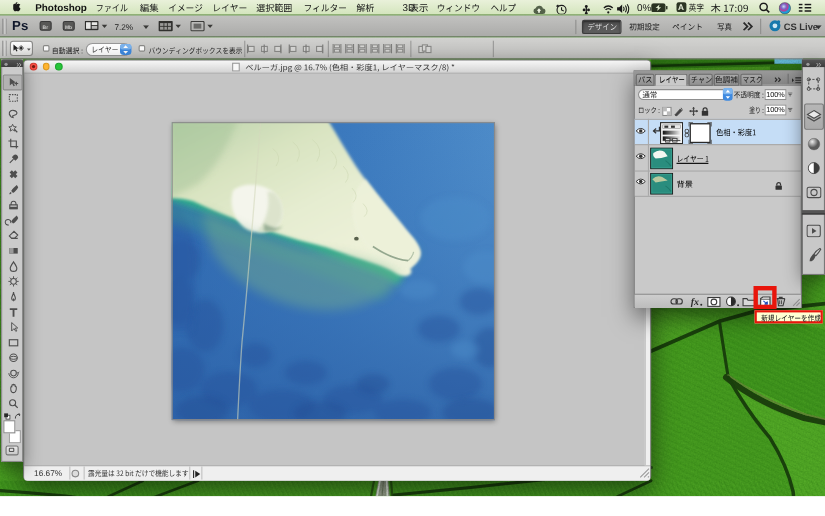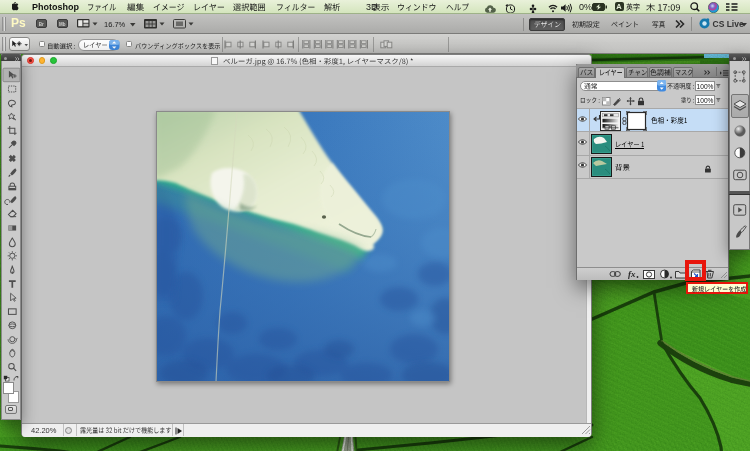--- a/index.html
+++ b/index.html
@@ -161,31 +161,31 @@
         </radialGradient>
       </defs>
 <circle cx="5.5" cy="5.5" r="5.2" fill="url(#siri)"></circle>
       <circle cx="5.5" cy="5.5" r="5.2" fill="none" stroke="#3a4a5a" stroke-width=".6"></circle>
     </svg>
     <svg style="position:absolute;left:725.5px;top:3px" width="12" height="8" stroke="#1a1a1a" stroke-width="1.4">
 <path d="M0 1 h3.5 M5.5 1 h6 M0 4 h3.5 M5.5 4 h6 M0 7 h3.5 M5.5 7 h6"></path>
     </svg>
     <div style="position:absolute;left:0;top:13.5px;width:750px;height:20.5px;background:linear-gradient(#c2c2c0,#ababa9);border-bottom:1px solid #7b7b79"></div>
     <div style="position:absolute;left:1.5px;top:17px;width:1px;height:14px;background:#909090;box-shadow:2px 0 0 #d8d8d8, 3px 0 0 #909090"></div>
-    <div style="position:absolute;left:11px;top:15.5px;font:bold 12px 'Liberation Sans',sans-serif;color:#fef9c3;letter-spacing:0">Ps</div>
+    <div style="position:absolute;left:11px;top:15.5px;font:bold 12px 'Liberation Sans',sans-serif;color:#0f172a;letter-spacing:0">Ps</div>
     <div style="position:absolute;left:36px;top:19px;width:10.5px;height:8.5px;background:#585856;border:0.5px solid #3a3a3a;border-radius:2px;color:#cfcfcd;font:bold 4.5px 'Liberation Sans',sans-serif;text-align:center;line-height:9px">Br</div>
     <div style="position:absolute;left:57px;top:19px;width:10.5px;height:8.5px;background:#585856;border:0.5px solid #3a3a3a;border-radius:2px;color:#cfcfcd;font:bold 4.5px 'Liberation Sans',sans-serif;text-align:center;line-height:9px">Mb</div>
     <svg style="position:absolute;left:77px;top:19px" width="21" height="9">
 <rect x="0" y="0" width="12.5" height="8.5" rx="1" fill="#2e2e2c"></rect>
 <rect x="1.2" y="1.2" width="4.2" height="6" fill="#e8e8e6"></rect>
       <rect x="6.4" y="1.2" width="5" height="2.6" fill="#e8e8e6"></rect>
       <rect x="6.4" y="4.6" width="5" height="2.6" fill="#b8b8b6"></rect>
 <path d="M15.5 3.5 h5 l-2.5 3 z" fill="#3a3a38"></path>
     </svg>
-    <div style="position:absolute;left:104px;top:19.5px;font:7.5px 'Liberation Sans',sans-serif;color:#222">16.7%</div>
+    <div style="position:absolute;left:104px;top:19.5px;font:7.5px 'Liberation Sans',sans-serif;color:#222">7.2%</div>
     <svg style="position:absolute;left:130px;top:22.5px" width="6" height="4">
       <path d="M0 0 h5.5 l-2.75 3.4 z" fill="#3a3a38"></path>
     </svg>
     <svg style="position:absolute;left:144px;top:18.5px" width="21" height="10">
 <rect x="0" y="0" width="13" height="9.5" rx="1" fill="#30302e"></rect>
 <rect x="1.5" y="2" width="10" height="6" fill="#9a9a98"></rect>
       <path d="M1.5 5 h10 M5 2 v6 M8.2 2 v6" stroke="#30302e" stroke-width=".8"></path>
 <path d="M15.5 3.5 h5 l-2.5 3 z" fill="#3a3a38"></path>
     </svg>
     <svg style="position:absolute;left:172.5px;top:18.5px" width="21" height="10">
@@ -321,21 +321,21 @@
     <div style="position:absolute;left:49.9px;top:57.0px;width:6.8px;height:6.8px;border-radius:50%;background:#27c53a;border:0.5px solid #1ba52c"></div>
     <div style="position:absolute;left:33.4px;top:63.1px"></div>
     <div style="position:absolute;left:29.2px;top:58.9px;width:3px;height:3px;border-radius:50%;background:#7a1a12"></div>
     <div style="position:absolute;left:211px;top:56.5px;width:6.5px;height:8px;background:#f8f8f8;border:0.5px solid #999"></div>
     <svg style="position:absolute;left:222.5px;top:56.0px;overflow:visible" width="2" height="2">
       <path transform="translate(0 7.84) scale(1.0634 1)" d="M4.84 -4.75L4.44 -4.58C4.67 -4.26 4.91 -3.82 5.09 -3.45L5.5 -3.64C5.33 -3.97 5.01 -4.49 4.84 -4.75ZM5.73 -5.1L5.34 -4.92C5.58 -4.61 5.83 -4.19 6.01 -3.82L6.42 -4.01C6.25 -4.34 5.92 -4.86 5.73 -5.1ZM0.37 -1.84L0.9 -1.31C1 -1.46 1.16 -1.67 1.3 -1.85C1.62 -2.24 2.2 -3 2.53 -3.42C2.77 -3.7 2.9 -3.73 3.18 -3.47C3.47 -3.18 4.12 -2.49 4.53 -2.02C4.98 -1.51 5.59 -0.8 6.09 -0.2L6.57 -0.71C6.03 -1.28 5.33 -2.04 4.86 -2.54C4.45 -2.98 3.86 -3.61 3.43 -4.01C2.95 -4.46 2.63 -4.38 2.25 -3.94C1.81 -3.42 1.2 -2.65 0.87 -2.31C0.68 -2.12 0.55 -2 0.37 -1.84ZM10.67 -0.15L11.04 0.16C11.09 0.12 11.16 0.06 11.28 -0C12.09 -0.4 13.06 -1.12 13.66 -1.94L13.33 -2.42C12.8 -1.62 11.93 -0.99 11.29 -0.69C11.29 -0.91 11.29 -4.29 11.29 -4.73C11.29 -5 11.31 -5.19 11.32 -5.25L10.67 -5.25C10.68 -5.19 10.71 -5 10.71 -4.73C10.71 -4.29 10.71 -0.86 10.71 -0.54C10.71 -0.4 10.7 -0.26 10.67 -0.15ZM7.46 -0.18L7.99 0.17C8.57 -0.32 9.02 -1 9.23 -1.75C9.42 -2.45 9.45 -3.95 9.45 -4.73C9.45 -4.94 9.48 -5.14 9.48 -5.23L8.84 -5.23C8.87 -5.08 8.89 -4.93 8.89 -4.72C8.89 -3.94 8.88 -2.54 8.68 -1.9C8.47 -1.23 8.05 -0.6 7.46 -0.18ZM14.71 -3.03L14.71 -2.35C14.93 -2.37 15.3 -2.38 15.69 -2.38C16.21 -2.38 19 -2.38 19.53 -2.38C19.84 -2.38 20.14 -2.35 20.28 -2.35L20.28 -3.03C20.12 -3.02 19.87 -3 19.52 -3C19 -3 16.2 -3 15.69 -3C15.29 -3 14.92 -3.02 14.71 -3.03ZM26.27 -5.49L25.9 -5.33C26.09 -5.06 26.33 -4.64 26.47 -4.36L26.84 -4.53C26.7 -4.81 26.45 -5.24 26.27 -5.49ZM27.04 -5.77L26.67 -5.61C26.87 -5.35 27.1 -4.95 27.25 -4.65L27.62 -4.82C27.5 -5.08 27.22 -5.51 27.04 -5.77ZM26.84 -3.98L26.45 -4.17C26.33 -4.15 26.19 -4.14 26 -4.14L24.34 -4.14C24.35 -4.37 24.37 -4.61 24.37 -4.86C24.38 -5.03 24.39 -5.27 24.42 -5.43L23.76 -5.43C23.79 -5.26 23.81 -5.01 23.81 -4.84C23.81 -4.6 23.79 -4.36 23.78 -4.14L22.55 -4.14C22.28 -4.14 21.99 -4.15 21.75 -4.17L21.75 -3.58C21.99 -3.61 22.28 -3.61 22.55 -3.61L23.73 -3.61C23.54 -2.17 23.04 -1.3 22.34 -0.66C22.13 -0.46 21.85 -0.27 21.62 -0.15L22.13 0.27C23.3 -0.54 24.03 -1.6 24.28 -3.61L26.24 -3.61C26.24 -2.86 26.15 -1.14 25.89 -0.6C25.81 -0.43 25.68 -0.38 25.48 -0.38C25.19 -0.38 24.81 -0.41 24.44 -0.46L24.51 0.13C24.87 0.15 25.28 0.18 25.63 0.18C26.02 0.18 26.24 0.05 26.38 -0.25C26.7 -0.92 26.78 -2.96 26.81 -3.63C26.81 -3.72 26.82 -3.86 26.84 -3.98ZM28.97 0.09C29.22 0.09 29.43 -0.11 29.43 -0.39C29.43 -0.69 29.22 -0.88 28.97 -0.88C28.71 -0.88 28.51 -0.69 28.51 -0.39C28.51 -0.11 28.71 0.09 28.97 0.09ZM30.19 1.69C30.95 1.69 31.23 1.21 31.23 0.43L31.23 -3.8L30.6 -3.8L30.6 0.43C30.6 0.9 30.51 1.18 30.13 1.18C30 1.18 29.86 1.15 29.76 1.11L29.64 1.6C29.77 1.65 29.97 1.69 30.19 1.69ZM30.91 -4.59C31.16 -4.59 31.34 -4.75 31.34 -5.01C31.34 -5.26 31.16 -5.43 30.91 -5.43C30.66 -5.43 30.49 -5.26 30.49 -5.01C30.49 -4.75 30.66 -4.59 30.91 -4.59ZM32.52 1.6L33.16 1.6L33.16 0.32L33.14 -0.35C33.48 -0.06 33.85 0.09 34.19 0.09C35.06 0.09 35.84 -0.66 35.84 -1.96C35.84 -3.14 35.31 -3.9 34.33 -3.9C33.89 -3.9 33.46 -3.65 33.12 -3.36L33.1 -3.36L33.04 -3.8L32.52 -3.8L32.52 1.6ZM34.08 -0.45C33.83 -0.45 33.5 -0.55 33.16 -0.84L33.16 -2.84C33.52 -3.18 33.85 -3.36 34.17 -3.36C34.9 -3.36 35.18 -2.8 35.18 -1.95C35.18 -1.02 34.71 -0.45 34.08 -0.45ZM38.14 1.75C39.31 1.75 40.06 1.14 40.06 0.43C40.06 -0.2 39.61 -0.47 38.74 -0.47L37.99 -0.47C37.48 -0.47 37.32 -0.64 37.32 -0.88C37.32 -1.09 37.43 -1.22 37.57 -1.34C37.74 -1.25 37.95 -1.2 38.13 -1.2C38.91 -1.2 39.52 -1.72 39.52 -2.53C39.52 -2.86 39.4 -3.14 39.21 -3.31L39.99 -3.31L39.99 -3.8L38.67 -3.8C38.54 -3.86 38.35 -3.9 38.13 -3.9C37.37 -3.9 36.71 -3.37 36.71 -2.54C36.71 -2.09 36.95 -1.72 37.21 -1.52L37.21 -1.49C37 -1.35 36.79 -1.1 36.79 -0.78C36.79 -0.48 36.93 -0.28 37.13 -0.16L37.13 -0.13C36.77 0.09 36.57 0.41 36.57 0.74C36.57 1.39 37.21 1.75 38.14 1.75ZM38.13 -1.64C37.7 -1.64 37.32 -1.99 37.32 -2.54C37.32 -3.1 37.69 -3.43 38.13 -3.43C38.58 -3.43 38.94 -3.1 38.94 -2.54C38.94 -1.99 38.57 -1.64 38.13 -1.64ZM38.23 1.31C37.53 1.31 37.13 1.05 37.13 0.64C37.13 0.43 37.24 0.2 37.51 -0C37.68 0.04 37.86 0.06 38 0.06L38.66 0.06C39.17 0.06 39.43 0.18 39.43 0.54C39.43 0.93 38.96 1.31 38.23 1.31ZM44.87 1.21C45.42 1.21 45.91 1.09 46.36 0.81L46.19 0.43C45.84 0.64 45.4 0.78 44.92 0.78C43.59 0.78 42.59 -0.08 42.59 -1.61C42.59 -3.44 43.94 -4.63 45.33 -4.63C46.75 -4.63 47.5 -3.7 47.5 -2.44C47.5 -1.43 46.94 -0.82 46.45 -0.82C46.02 -0.82 45.86 -1.12 46.02 -1.74L46.33 -3.3L45.91 -3.3L45.82 -2.98L45.8 -2.98C45.65 -3.24 45.44 -3.37 45.18 -3.37C44.26 -3.37 43.67 -2.38 43.67 -1.55C43.67 -0.84 44.08 -0.44 44.61 -0.44C44.96 -0.44 45.31 -0.68 45.56 -0.98L45.58 -0.98C45.63 -0.58 45.96 -0.38 46.39 -0.38C47.1 -0.38 47.95 -1.1 47.95 -2.46C47.95 -4 46.96 -5.05 45.39 -5.05C43.64 -5.05 42.12 -3.68 42.12 -1.59C42.12 0.24 43.34 1.21 44.87 1.21ZM44.74 -0.88C44.42 -0.88 44.18 -1.09 44.18 -1.59C44.18 -2.18 44.57 -2.92 45.18 -2.92C45.4 -2.92 45.54 -2.84 45.68 -2.59L45.47 -1.35C45.19 -1.02 44.95 -0.88 44.74 -0.88ZM50.53 -0L53.35 -0L53.35 -0.53L52.32 -0.53L52.32 -5.13L51.83 -5.13C51.55 -4.97 51.22 -4.85 50.76 -4.77L50.76 -4.36L51.68 -4.36L51.68 -0.53L50.53 -0.53L50.53 -0ZM55.91 0.09C56.71 0.09 57.39 -0.58 57.39 -1.58C57.39 -2.65 56.83 -3.19 55.96 -3.19C55.56 -3.19 55.11 -2.95 54.8 -2.57C54.82 -4.16 55.41 -4.7 56.12 -4.7C56.43 -4.7 56.74 -4.54 56.93 -4.31L57.3 -4.7C57.01 -5.01 56.62 -5.22 56.09 -5.22C55.1 -5.22 54.19 -4.46 54.19 -2.45C54.19 -0.76 54.93 0.09 55.91 0.09ZM54.81 -2.06C55.15 -2.53 55.54 -2.71 55.85 -2.71C56.48 -2.71 56.78 -2.27 56.78 -1.58C56.78 -0.88 56.4 -0.41 55.91 -0.41C55.27 -0.41 54.88 -0.99 54.81 -2.06ZM58.66 0.09C58.91 0.09 59.12 -0.11 59.12 -0.39C59.12 -0.69 58.91 -0.88 58.66 -0.88C58.4 -0.88 58.2 -0.69 58.2 -0.39C58.2 -0.11 58.4 0.09 58.66 0.09ZM61.02 -0L61.68 -0C61.77 -2.01 61.98 -3.21 63.19 -4.75L63.19 -5.13L59.98 -5.13L59.98 -4.59L62.47 -4.59C61.46 -3.19 61.11 -1.95 61.02 -0ZM64.95 -1.99C65.66 -1.99 66.12 -2.58 66.12 -3.62C66.12 -4.64 65.66 -5.22 64.95 -5.22C64.25 -5.22 63.79 -4.64 63.79 -3.62C63.79 -2.58 64.25 -1.99 64.95 -1.99ZM64.95 -2.38C64.55 -2.38 64.27 -2.8 64.27 -3.62C64.27 -4.44 64.55 -4.83 64.95 -4.83C65.36 -4.83 65.63 -4.44 65.63 -3.62C65.63 -2.8 65.36 -2.38 64.95 -2.38ZM65.1 0.09L65.53 0.09L68.37 -5.22L67.93 -5.22L65.1 0.09ZM68.53 0.09C69.23 0.09 69.69 -0.5 69.69 -1.53C69.69 -2.56 69.23 -3.14 68.53 -3.14C67.83 -3.14 67.37 -2.56 67.37 -1.53C67.37 -0.5 67.83 0.09 68.53 0.09ZM68.53 -0.3C68.12 -0.3 67.84 -0.71 67.84 -1.53C67.84 -2.35 68.12 -2.75 68.53 -2.75C68.93 -2.75 69.22 -2.35 69.22 -1.53C69.22 -0.71 68.93 -0.3 68.53 -0.3ZM73.21 1.37L73.6 1.2C73 0.2 72.71 -0.99 72.71 -2.18C72.71 -3.36 73 -4.54 73.6 -5.54L73.21 -5.73C72.56 -4.68 72.18 -3.55 72.18 -2.18C72.18 -0.8 72.56 0.33 73.21 1.37ZM77.19 -2.39L75.52 -2.39L75.52 -3.67L77.19 -3.67L77.19 -2.39ZM77.72 -2.39L77.72 -3.67L79.51 -3.67L79.51 -2.39L77.72 -2.39ZM76.19 -5.9C75.8 -5.2 75.1 -4.33 74.14 -3.68C74.27 -3.6 74.44 -3.42 74.54 -3.3C74.7 -3.42 74.85 -3.54 75 -3.67L75 -0.56C75 0.29 75.35 0.48 76.48 0.48C76.74 0.48 78.93 0.48 79.21 0.48C80.25 0.48 80.47 0.18 80.59 -0.85C80.44 -0.88 80.21 -0.96 80.07 -1.05C79.99 -0.19 79.88 -0.01 79.2 -0.01C78.73 -0.01 76.82 -0.01 76.45 -0.01C75.68 -0.01 75.52 -0.11 75.52 -0.55L75.52 -1.9L79.51 -1.9L79.51 -1.6L80.04 -1.6L80.04 -4.14L78.05 -4.14C78.29 -4.47 78.54 -4.85 78.72 -5.21L78.36 -5.45L78.26 -5.41L76.52 -5.41L76.77 -5.8L76.19 -5.9ZM75.52 -4.14L75.5 -4.14C75.76 -4.4 75.99 -4.68 76.19 -4.95L77.97 -4.95C77.82 -4.67 77.62 -4.38 77.43 -4.14L75.52 -4.14ZM84.72 -3.32L86.85 -3.32L86.85 -2.1L84.72 -2.1L84.72 -3.32ZM84.72 -3.79L84.72 -4.97L86.85 -4.97L86.85 -3.79L84.72 -3.79ZM84.72 -1.62L86.85 -1.62L86.85 -0.4L84.72 -0.4L84.72 -1.62ZM84.21 -5.47L84.21 0.51L84.72 0.51L84.72 0.08L86.85 0.08L86.85 0.49L87.38 0.49L87.38 -5.47L84.21 -5.47ZM82.4 -5.88L82.4 -4.38L81.26 -4.38L81.26 -3.88L82.33 -3.88C82.09 -2.91 81.59 -1.81 81.1 -1.23C81.19 -1.1 81.32 -0.89 81.37 -0.75C81.75 -1.23 82.12 -2.01 82.4 -2.81L82.4 0.55L82.91 0.55L82.91 -2.65C83.17 -2.3 83.49 -1.87 83.62 -1.64L83.94 -2.07C83.79 -2.25 83.15 -3 82.91 -3.25L82.91 -3.88L83.91 -3.88L83.91 -4.38L82.91 -4.38L82.91 -5.88L82.4 -5.88ZM91.4 -3.4C90.99 -3.4 90.66 -3.07 90.66 -2.66C90.66 -2.25 90.99 -1.92 91.4 -1.92C91.81 -1.92 92.14 -2.25 92.14 -2.66C92.14 -3.07 91.81 -3.4 91.4 -3.4ZM98.57 -5.8C97.79 -5.56 96.4 -5.38 95.25 -5.28C95.3 -5.17 95.37 -4.98 95.39 -4.85C96.56 -4.93 97.99 -5.1 98.9 -5.36L98.57 -5.8ZM95.45 -4.38C95.71 -4.05 95.96 -3.57 96.06 -3.26L96.49 -3.46C96.38 -3.77 96.12 -4.22 95.85 -4.56L95.45 -4.38ZM96.69 -4.63C96.89 -4.28 97.08 -3.82 97.15 -3.51L97.59 -3.67C97.52 -3.97 97.31 -4.42 97.11 -4.76L96.69 -4.63ZM98.38 -4.78C98.23 -4.37 97.96 -3.78 97.75 -3.41L98.15 -3.27C98.37 -3.61 98.66 -4.16 98.88 -4.63L98.38 -4.78ZM100.81 -5.76C100.41 -5.22 99.67 -4.66 99.04 -4.33C99.18 -4.22 99.34 -4.06 99.43 -3.93C100.1 -4.32 100.85 -4.93 101.34 -5.55L100.81 -5.76ZM101.02 -3.84C100.57 -3.27 99.76 -2.67 99.08 -2.33C99.22 -2.23 99.39 -2.07 99.48 -1.95C100.19 -2.34 101 -2.98 101.52 -3.62L101.02 -3.84ZM101.18 -1.86C100.67 -1.02 99.71 -0.29 98.69 0.12C98.83 0.24 98.99 0.42 99.07 0.56C100.13 0.08 101.11 -0.71 101.7 -1.65L101.18 -1.86ZM97.44 -2.19L97.47 -2.19L97.44 -2.16L97.44 -2.19ZM96.93 -3.41L96.93 -2.67L95.3 -2.67L95.3 -2.19L96.77 -2.19C96.37 -1.49 95.7 -0.78 95.09 -0.41C95.2 -0.29 95.34 -0.08 95.41 0.06C95.93 -0.32 96.5 -0.93 96.93 -1.56L96.93 0.55L97.44 0.55L97.44 -1.7C97.85 -1.34 98.24 -0.9 98.45 -0.6L98.8 -0.94C98.56 -1.3 98.05 -1.81 97.55 -2.19L98.89 -2.19L98.89 -2.67L97.44 -2.67L97.44 -3.41L96.93 -3.41ZM104.6 -4.53L104.6 -3.92L103.47 -3.92L103.47 -3.49L104.6 -3.49L104.6 -2.32L107.32 -2.32L107.32 -3.49L108.46 -3.49L108.46 -3.92L107.32 -3.92L107.32 -4.53L106.81 -4.53L106.81 -3.92L105.1 -3.92L105.1 -4.53L104.6 -4.53ZM106.81 -3.49L106.81 -2.74L105.1 -2.74L105.1 -3.49L106.81 -3.49ZM107.2 -1.44C106.91 -1.08 106.5 -0.78 106.02 -0.55C105.55 -0.79 105.15 -1.09 104.87 -1.44L107.2 -1.44ZM103.57 -1.88L103.57 -1.44L104.64 -1.44L104.37 -1.34C104.65 -0.94 105.03 -0.6 105.48 -0.33C104.81 -0.1 104.06 0.04 103.3 0.12C103.38 0.23 103.49 0.43 103.52 0.56C104.4 0.46 105.26 0.27 106.01 -0.05C106.67 0.26 107.46 0.46 108.32 0.57C108.39 0.44 108.51 0.23 108.63 0.12C107.88 0.04 107.17 -0.11 106.57 -0.32C107.16 -0.66 107.65 -1.12 107.97 -1.72L107.64 -1.9L107.55 -1.88L103.57 -1.88ZM102.75 -5.19L102.75 -3.16C102.75 -2.15 102.7 -0.72 102.12 0.28C102.24 0.34 102.46 0.48 102.55 0.57C103.16 -0.49 103.25 -2.08 103.25 -3.16L103.25 -4.71L108.5 -4.71L108.5 -5.19L105.87 -5.19L105.87 -5.88L105.34 -5.88L105.34 -5.19L102.75 -5.19ZM109.51 -0L112.33 -0L112.33 -0.53L111.3 -0.53L111.3 -5.13L110.81 -5.13C110.53 -4.97 110.2 -4.85 109.75 -4.77L109.75 -4.36L110.66 -4.36L110.66 -0.53L109.51 -0.53L109.51 -0ZM113.31 1.33C113.94 1.06 114.33 0.54 114.33 -0.13C114.33 -0.6 114.13 -0.88 113.79 -0.88C113.53 -0.88 113.31 -0.71 113.31 -0.43C113.31 -0.15 113.53 0.01 113.78 0.01L113.85 0.01C113.85 0.43 113.59 0.76 113.15 0.95L113.31 1.33ZM117.85 -0.22L118.26 0.13C118.37 0.06 118.47 0.02 118.55 -0C120.29 -0.5 121.74 -1.37 122.65 -2.5L122.33 -2.99C121.46 -1.86 119.84 -0.94 118.5 -0.6C118.5 -0.96 118.5 -3.91 118.5 -4.57C118.5 -4.77 118.52 -5.03 118.55 -5.21L117.86 -5.21C117.89 -5.07 117.92 -4.75 117.92 -4.57C117.92 -3.91 117.92 -1 117.92 -0.57C117.92 -0.43 117.9 -0.34 117.85 -0.22ZM123.9 -2.53L124.18 -1.98C125.15 -2.28 126.11 -2.7 126.85 -3.12L126.85 -0.53C126.85 -0.27 126.83 0.08 126.8 0.22L127.49 0.22C127.46 0.08 127.45 -0.27 127.45 -0.53L127.45 -3.49C128.16 -3.96 128.81 -4.49 129.34 -5.05L128.87 -5.48C128.39 -4.9 127.69 -4.29 126.96 -3.84C126.18 -3.35 125.11 -2.86 123.9 -2.53ZM136.71 -4.42L136.32 -4.7C136.23 -4.66 136.11 -4.62 136 -4.6C135.73 -4.54 134.26 -4.26 133.06 -4.03L132.78 -5.02C132.72 -5.24 132.68 -5.41 132.66 -5.56L132.02 -5.4C132.08 -5.29 132.14 -5.14 132.22 -4.88L132.48 -3.92L131.45 -3.72C131.19 -3.69 130.99 -3.66 130.75 -3.64L130.9 -3.05C131.12 -3.09 131.82 -3.24 132.62 -3.4L133.48 -0.27C133.53 -0.08 133.57 0.15 133.6 0.31L134.25 0.15C134.2 -0.01 134.11 -0.25 134.07 -0.39C133.95 -0.78 133.55 -2.26 133.2 -3.52L135.88 -4.05C135.62 -3.6 134.95 -2.74 134.37 -2.28L134.94 -2.01C135.51 -2.58 136.38 -3.72 136.71 -4.42ZM138.01 -3.03L138.01 -2.35C138.23 -2.37 138.6 -2.38 138.98 -2.38C139.51 -2.38 142.3 -2.38 142.83 -2.38C143.14 -2.38 143.44 -2.35 143.58 -2.35L143.58 -3.03C143.42 -3.02 143.17 -3 142.82 -3C142.3 -3 139.5 -3 138.98 -3C138.59 -3 138.22 -3.02 138.01 -3.03ZM147.5 -1.11C147.94 -0.66 148.5 -0.04 148.76 0.32L149.27 -0.09C148.99 -0.43 148.5 -0.96 148.08 -1.38C149.23 -2.26 150.12 -3.4 150.63 -4.22C150.67 -4.28 150.73 -4.36 150.8 -4.44L150.36 -4.8C150.26 -4.76 150.1 -4.74 149.9 -4.74C149.2 -4.74 146.09 -4.74 145.73 -4.74C145.49 -4.74 145.21 -4.77 145.02 -4.8L145.02 -4.16C145.16 -4.18 145.46 -4.21 145.73 -4.21C146.14 -4.21 149.23 -4.21 149.85 -4.21C149.5 -3.58 148.69 -2.55 147.66 -1.78C147.19 -2.2 146.61 -2.67 146.36 -2.86L145.9 -2.49C146.27 -2.23 147.08 -1.53 147.5 -1.11ZM156.9 -4.68L156.54 -4.96C156.43 -4.92 156.25 -4.9 156.02 -4.9C155.76 -4.9 153.59 -4.9 153.31 -4.9C153.1 -4.9 152.7 -4.93 152.61 -4.94L152.61 -4.31C152.68 -4.31 153.07 -4.34 153.31 -4.34C153.56 -4.34 155.79 -4.34 156.04 -4.34C155.87 -3.76 155.36 -2.93 154.88 -2.39C154.16 -1.59 153.12 -0.76 152 -0.32L152.45 0.15C153.48 -0.32 154.43 -1.09 155.18 -1.89C155.89 -1.25 156.63 -0.43 157.1 0.19L157.59 -0.23C157.14 -0.78 156.28 -1.69 155.55 -2.32C156.04 -2.95 156.48 -3.77 156.72 -4.38C156.76 -4.47 156.86 -4.63 156.9 -4.68ZM162.06 -5.44L161.41 -5.65C161.36 -5.47 161.26 -5.22 161.19 -5.1C160.89 -4.47 160.19 -3.45 158.99 -2.73L159.47 -2.37C160.24 -2.88 160.82 -3.5 161.24 -4.09L163.62 -4.09C163.47 -3.45 163.04 -2.55 162.5 -1.9C161.86 -1.16 160.99 -0.52 159.7 -0.15L160.21 0.31C161.52 -0.18 162.36 -0.82 162.99 -1.6C163.62 -2.35 164.05 -3.3 164.24 -4C164.28 -4.12 164.35 -4.28 164.4 -4.38L163.93 -4.66C163.82 -4.61 163.67 -4.59 163.48 -4.59L161.57 -4.59L161.74 -4.89C161.81 -5.02 161.94 -5.26 162.06 -5.44ZM165.37 1.25L165.84 1.25L167.94 -5.56L167.47 -5.56L165.37 1.25ZM170 0.09C170.96 0.09 171.61 -0.49 171.61 -1.23C171.61 -1.94 171.19 -2.32 170.74 -2.58L170.74 -2.62C171.05 -2.86 171.42 -3.32 171.42 -3.86C171.42 -4.65 170.89 -5.21 170.02 -5.21C169.22 -5.21 168.61 -4.68 168.61 -3.91C168.61 -3.37 168.93 -2.98 169.3 -2.72L169.3 -2.7C168.83 -2.44 168.36 -1.96 168.36 -1.27C168.36 -0.48 169.05 0.09 170 0.09ZM170.35 -2.79C169.74 -3.02 169.19 -3.3 169.19 -3.91C169.19 -4.4 169.53 -4.73 170.01 -4.73C170.56 -4.73 170.88 -4.33 170.88 -3.82C170.88 -3.44 170.7 -3.09 170.35 -2.79ZM170.01 -0.38C169.39 -0.38 168.93 -0.78 168.93 -1.33C168.93 -1.82 169.23 -2.23 169.64 -2.49C170.37 -2.2 171 -1.95 171 -1.25C171 -0.74 170.6 -0.38 170.01 -0.38ZM172.62 1.37C173.26 0.33 173.65 -0.8 173.65 -2.18C173.65 -3.55 173.26 -4.68 172.62 -5.73L172.22 -5.54C172.82 -4.54 173.12 -3.36 173.12 -2.18C173.12 -0.99 172.82 0.2 172.22 1.2L172.62 1.37ZM176.94 -3.3L177.5 -3.96L178.05 -3.3L178.35 -3.51L177.91 -4.25L178.67 -4.57L178.55 -4.93L177.75 -4.73L177.68 -5.57L177.3 -5.57L177.23 -4.73L176.44 -4.93L176.32 -4.57L177.07 -4.25L176.63 -3.51L176.94 -3.3Z" fill="#333"></path>
     </svg>
     <div style="position:absolute;left:22px;top:423px;width:569px;height:13.5px;background:#efefef;border-top:1px solid #9a9a9a;border-radius:0 0 3px 3px"></div>
     <div style="position:absolute;left:63px;top:424px;width:1px;height:12px;background:#c0c0c0"></div>
     <div style="position:absolute;left:76px;top:424px;width:1px;height:12px;background:#c0c0c0"></div>
-    <div style="position:absolute;left:31px;top:425.5px;font:7.5px 'Liberation Sans',sans-serif;color:#333">42.20%</div>
+    <div style="position:absolute;left:31px;top:425.5px;font:7.5px 'Liberation Sans',sans-serif;color:#333">16.67%</div>
     <div style="position:absolute;left:65px;top:426.5px;width:7px;height:7px;border-radius:50%;border:1px solid #888;background:#ddd"></div>
     <svg style="position:absolute;left:80px;top:425.0px;overflow:visible" width="2" height="2">
       <path transform="translate(0 7.84) scale(0.8678 1)" d="M1.4 -4.19L1.4 -3.88L2.83 -3.88L2.83 -4.19L1.4 -4.19ZM1.27 -3.58L1.27 -3.27L2.82 -3.27L2.82 -3.58L1.27 -3.58ZM4.14 -3.58L4.14 -3.27L5.71 -3.27L5.71 -3.58L4.14 -3.58ZM4.14 -4.19L4.14 -3.88L5.59 -3.88L5.59 -4.19L4.14 -4.19ZM1.26 -2.58L2.6 -2.58L2.6 -1.96L1.26 -1.96L1.26 -2.58ZM0.54 -4.84L0.54 -3.66L1.02 -3.66L1.02 -4.48L3.22 -4.48L3.22 -3.15L3.74 -3.15L3.74 -4.48L5.96 -4.48L5.96 -3.66L6.45 -3.66L6.45 -4.84L3.74 -4.84L3.74 -5.21L6.06 -5.21L6.06 -5.6L0.95 -5.6L0.95 -5.21L3.22 -5.21L3.22 -4.84L0.54 -4.84ZM0.78 -1.37L0.78 0.05L0.38 0.08L0.43 0.51C1.18 0.43 2.25 0.32 3.28 0.21L3.27 -0.2L2.18 -0.08L2.18 -0.76L3.09 -0.76L3.09 -1.09C3.17 -1.01 3.26 -0.87 3.3 -0.78C3.44 -0.82 3.59 -0.87 3.74 -0.92L3.74 0.56L4.19 0.56L4.19 0.38L5.61 0.38L5.61 0.55L6.08 0.55L6.08 -0.94C6.22 -0.9 6.37 -0.86 6.52 -0.83C6.58 -0.94 6.71 -1.12 6.8 -1.21C6.26 -1.3 5.73 -1.46 5.28 -1.69C5.68 -1.97 6.01 -2.32 6.23 -2.73L5.94 -2.89L5.87 -2.86L4.59 -2.86C4.66 -2.96 4.73 -3.05 4.79 -3.15L4.35 -3.22C4.12 -2.83 3.69 -2.39 3.09 -2.07C3.19 -2.01 3.32 -1.89 3.39 -1.79C3.61 -1.93 3.8 -2.07 3.98 -2.21C4.14 -2.02 4.33 -1.84 4.54 -1.69C4.08 -1.44 3.56 -1.25 3.06 -1.13L2.18 -1.13L2.18 -1.6L3.05 -1.6L3.05 -2.95L0.83 -2.95L0.83 -1.6L1.73 -1.6L1.73 -0.04L1.18 0.01L1.18 -1.37L0.78 -1.37ZM4.19 0.03L4.19 -0.65L5.61 -0.65L5.61 0.03L4.19 0.03ZM5.91 -0.99L3.96 -0.99C4.29 -1.11 4.61 -1.27 4.91 -1.44C5.22 -1.26 5.55 -1.11 5.91 -0.99ZM4.25 -2.46L4.29 -2.51L5.59 -2.51C5.41 -2.29 5.17 -2.08 4.91 -1.9C4.64 -2.07 4.42 -2.25 4.25 -2.46ZM7.97 -5.36C8.32 -4.81 8.67 -4.07 8.79 -3.61L9.3 -3.81C9.17 -4.28 8.8 -5 8.44 -5.54L7.97 -5.36ZM12.56 -5.61C12.37 -5.06 11.98 -4.28 11.68 -3.81L12.13 -3.63C12.44 -4.09 12.82 -4.81 13.11 -5.42L12.56 -5.61ZM10.21 -5.88L10.21 -3.21L7.38 -3.21L7.38 -2.71L9.25 -2.71C9.14 -1.38 8.88 -0.38 7.24 0.11C7.36 0.22 7.51 0.43 7.57 0.56C9.33 -0.02 9.68 -1.17 9.81 -2.71L11.11 -2.71L11.11 -0.22C11.11 0.38 11.28 0.55 11.91 0.55C12.03 0.55 12.78 0.55 12.92 0.55C13.52 0.55 13.66 0.25 13.72 -0.9C13.57 -0.94 13.35 -1.04 13.23 -1.13C13.2 -0.12 13.16 0.05 12.88 0.05C12.71 0.05 12.1 0.05 11.96 0.05C11.69 0.05 11.63 0.01 11.63 -0.22L11.63 -2.71L13.64 -2.71L13.64 -3.21L10.74 -3.21L10.74 -5.88L10.21 -5.88ZM15.75 -4.66L19.23 -4.66L19.23 -4.27L15.75 -4.27L15.75 -4.66ZM15.75 -5.34L19.23 -5.34L19.23 -4.96L15.75 -4.96L15.75 -5.34ZM15.24 -5.66L15.24 -3.96L19.75 -3.96L19.75 -5.66L15.24 -5.66ZM14.36 -3.65L14.36 -3.26L20.64 -3.26L20.64 -3.65L14.36 -3.65ZM15.61 -1.91L17.23 -1.91L17.23 -1.5L15.61 -1.5L15.61 -1.91ZM17.74 -1.91L19.44 -1.91L19.44 -1.5L17.74 -1.5L17.74 -1.91ZM15.61 -2.61L17.23 -2.61L17.23 -2.22L15.61 -2.22L15.61 -2.61ZM17.74 -2.61L19.44 -2.61L19.44 -2.22L17.74 -2.22L17.74 -2.61ZM14.33 -0.02L14.33 0.38L20.68 0.38L20.68 -0.02L17.74 -0.02L17.74 -0.43L20.11 -0.43L20.11 -0.8L17.74 -0.8L17.74 -1.18L19.96 -1.18L19.96 -2.94L15.11 -2.94L15.11 -1.18L17.23 -1.18L17.23 -0.8L14.92 -0.8L14.92 -0.43L17.23 -0.43L17.23 -0.02L14.33 -0.02ZM22.78 -5.35L22.17 -5.4C22.17 -5.25 22.15 -5.06 22.13 -4.9C22.04 -4.32 21.8 -2.98 21.8 -1.95C21.8 -1.01 21.93 -0.24 22.07 0.26L22.56 0.22C22.55 0.15 22.55 0.05 22.55 -0.02C22.54 -0.11 22.55 -0.24 22.57 -0.34C22.64 -0.68 22.9 -1.39 23.07 -1.88L22.78 -2.11C22.67 -1.82 22.5 -1.39 22.39 -1.08C22.34 -1.42 22.32 -1.72 22.32 -2.05C22.32 -2.84 22.53 -4.22 22.67 -4.87C22.69 -5 22.74 -5.23 22.78 -5.35ZM25.73 -1.3L25.74 -1.05C25.74 -0.59 25.56 -0.29 24.98 -0.29C24.47 -0.29 24.12 -0.48 24.12 -0.84C24.12 -1.18 24.49 -1.41 25.02 -1.41C25.27 -1.41 25.51 -1.37 25.73 -1.3ZM26.24 -5.39L25.61 -5.39C25.63 -5.27 25.64 -5.08 25.64 -4.96L25.64 -4.1L24.98 -4.08C24.56 -4.08 24.19 -4.1 23.79 -4.14L23.79 -3.61C24.21 -3.58 24.57 -3.56 24.97 -3.56L25.64 -3.58C25.65 -3 25.69 -2.32 25.71 -1.78C25.51 -1.82 25.29 -1.84 25.06 -1.84C24.14 -1.84 23.62 -1.37 23.62 -0.78C23.62 -0.15 24.14 0.22 25.07 0.22C26.02 0.22 26.28 -0.34 26.28 -0.91L26.28 -1.06C26.64 -0.85 26.99 -0.57 27.34 -0.25L27.65 -0.71C27.29 -1.04 26.83 -1.39 26.26 -1.62C26.24 -2.2 26.19 -2.9 26.18 -3.61C26.6 -3.64 27.01 -3.68 27.39 -3.75L27.39 -4.28C27.02 -4.21 26.61 -4.16 26.18 -4.12C26.19 -4.45 26.19 -4.78 26.2 -4.97C26.21 -5.11 26.22 -5.25 26.24 -5.39ZM31.41 0.09C32.33 0.09 33.06 -0.46 33.06 -1.37C33.06 -2.08 32.58 -2.53 31.98 -2.67L31.98 -2.71C32.52 -2.9 32.89 -3.32 32.89 -3.94C32.89 -4.75 32.26 -5.22 31.39 -5.22C30.8 -5.22 30.34 -4.96 29.96 -4.61L30.3 -4.21C30.6 -4.5 30.95 -4.7 31.37 -4.7C31.91 -4.7 32.23 -4.38 32.23 -3.89C32.23 -3.34 31.88 -2.91 30.81 -2.91L30.81 -2.42C32 -2.42 32.41 -2.02 32.41 -1.39C32.41 -0.8 31.98 -0.44 31.37 -0.44C30.79 -0.44 30.4 -0.72 30.1 -1.03L29.77 -0.62C30.11 -0.25 30.61 0.09 31.41 0.09ZM33.76 -0L36.99 -0L36.99 -0.55L35.57 -0.55C35.31 -0.55 34.99 -0.52 34.73 -0.5C35.93 -1.65 36.74 -2.69 36.74 -3.72C36.74 -4.63 36.16 -5.22 35.24 -5.22C34.59 -5.22 34.15 -4.93 33.73 -4.47L34.1 -4.11C34.39 -4.45 34.75 -4.7 35.17 -4.7C35.8 -4.7 36.11 -4.28 36.11 -3.69C36.11 -2.81 35.37 -1.78 33.76 -0.38L33.76 -0ZM41.22 0.09C42.09 0.09 42.88 -0.66 42.88 -1.96C42.88 -3.14 42.34 -3.9 41.36 -3.9C40.94 -3.9 40.52 -3.66 40.17 -3.37L40.19 -4.05L40.19 -5.57L39.55 -5.57L39.55 -0L40.06 -0L40.12 -0.39L40.15 -0.39C40.47 -0.09 40.87 0.09 41.22 0.09ZM41.12 -0.45C40.87 -0.45 40.52 -0.55 40.19 -0.84L40.19 -2.84C40.55 -3.18 40.89 -3.36 41.2 -3.36C41.93 -3.36 42.21 -2.8 42.21 -1.95C42.21 -1.02 41.75 -0.45 41.12 -0.45ZM43.88 -0L44.52 -0L44.52 -3.8L43.88 -3.8L43.88 -0ZM44.2 -4.59C44.45 -4.59 44.63 -4.75 44.63 -5.01C44.63 -5.26 44.45 -5.43 44.2 -5.43C43.95 -5.43 43.78 -5.26 43.78 -5.01C43.78 -4.75 43.95 -4.59 44.2 -4.59ZM46.99 0.09C47.23 0.09 47.48 0.02 47.7 -0.05L47.57 -0.53C47.45 -0.48 47.28 -0.43 47.14 -0.43C46.7 -0.43 46.55 -0.69 46.55 -1.16L46.55 -3.28L47.59 -3.28L47.59 -3.8L46.55 -3.8L46.55 -4.87L46.02 -4.87L45.95 -3.8L45.35 -3.77L45.35 -3.28L45.91 -3.28L45.91 -1.18C45.91 -0.41 46.19 0.09 46.99 0.09ZM52.91 -3.28L52.91 -2.75C53.35 -2.8 53.77 -2.83 54.21 -2.83C54.62 -2.83 55.03 -2.79 55.39 -2.74L55.4 -3.28C55.03 -3.32 54.61 -3.34 54.19 -3.34C53.75 -3.34 53.28 -3.31 52.91 -3.28ZM53.06 -1.58L52.53 -1.62C52.47 -1.33 52.43 -1.06 52.43 -0.8C52.43 -0.11 53.03 0.24 54.14 0.24C54.65 0.24 55.11 0.19 55.49 0.13L55.51 -0.43C55.08 -0.34 54.6 -0.29 54.14 -0.29C53.14 -0.29 52.96 -0.62 52.96 -0.94C52.96 -1.13 53 -1.34 53.06 -1.58ZM54.65 -5.19L54.28 -5.03C54.47 -4.77 54.7 -4.35 54.84 -4.06L55.22 -4.23C55.08 -4.52 54.83 -4.94 54.65 -5.19ZM55.42 -5.48L55.05 -5.32C55.25 -5.05 55.48 -4.66 55.64 -4.35L56.01 -4.52C55.88 -4.78 55.61 -5.22 55.42 -5.48ZM50.7 -4.24C50.45 -4.24 50.2 -4.25 49.86 -4.29L49.88 -3.75C50.13 -3.73 50.39 -3.72 50.69 -3.72C50.89 -3.72 51.11 -3.72 51.34 -3.74C51.28 -3.49 51.22 -3.22 51.16 -2.99C50.9 -2 50.4 -0.58 49.98 0.14L50.6 0.35C50.96 -0.41 51.44 -1.86 51.69 -2.86C51.77 -3.16 51.84 -3.49 51.91 -3.79C52.4 -3.85 52.91 -3.93 53.37 -4.03L53.37 -4.58C52.94 -4.47 52.48 -4.39 52.02 -4.33L52.13 -4.85C52.16 -4.99 52.21 -5.26 52.25 -5.4L51.58 -5.46C51.6 -5.32 51.59 -5.08 51.56 -4.89C51.54 -4.75 51.51 -4.52 51.46 -4.28C51.18 -4.26 50.93 -4.24 50.7 -4.24ZM58.15 -5.36L57.5 -5.42C57.5 -5.29 57.49 -5.11 57.46 -4.95C57.38 -4.37 57.2 -3.29 57.2 -2.16C57.2 -1.27 57.43 -0.36 57.57 0.06L58.04 0.01C58.04 -0.06 58.03 -0.16 58.02 -0.23C58.02 -0.31 58.03 -0.44 58.06 -0.55C58.13 -0.89 58.34 -1.6 58.51 -2.09L58.21 -2.28C58.08 -1.93 57.93 -1.5 57.83 -1.2C57.57 -2.35 57.81 -3.88 58.03 -4.9C58.06 -5.03 58.11 -5.22 58.15 -5.36ZM59.14 -4.01L59.14 -3.45C59.44 -3.43 59.93 -3.41 60.27 -3.41C60.56 -3.41 60.86 -3.42 61.16 -3.43L61.16 -3.21C61.16 -1.87 61.12 -1.08 60.37 -0.42C60.2 -0.25 59.91 -0.08 59.69 0.01L60.2 0.41C61.68 -0.46 61.68 -1.6 61.68 -3.21L61.68 -3.46C62.1 -3.49 62.5 -3.53 62.82 -3.58L62.82 -4.15C62.49 -4.07 62.09 -4.03 61.68 -3.99L61.67 -5.05C61.67 -5.2 61.68 -5.34 61.69 -5.46L61.04 -5.46C61.06 -5.35 61.09 -5.2 61.1 -5.04C61.12 -4.86 61.14 -4.4 61.14 -3.96C60.85 -3.94 60.55 -3.93 60.26 -3.93C59.88 -3.93 59.44 -3.96 59.14 -4.01ZM63.92 -4.61L63.98 -4C64.74 -4.16 66.52 -4.33 67.27 -4.41C66.63 -4.03 65.96 -3.14 65.96 -2.04C65.96 -0.48 67.44 0.21 68.73 0.26L68.94 -0.32C67.79 -0.36 66.52 -0.8 66.52 -2.16C66.52 -3 67.13 -4.06 68.12 -4.38C68.48 -4.49 69.1 -4.49 69.5 -4.49L69.5 -5.05C69.03 -5.03 68.37 -4.99 67.61 -4.93C66.32 -4.82 64.99 -4.69 64.54 -4.64C64.41 -4.63 64.18 -4.61 63.92 -4.61ZM68.49 -3.63L68.13 -3.48C68.34 -3.19 68.54 -2.83 68.7 -2.49L69.06 -2.66C68.91 -2.97 68.65 -3.4 68.49 -3.63ZM69.25 -3.93L68.91 -3.77C69.12 -3.47 69.33 -3.13 69.5 -2.79L69.86 -2.96C69.7 -3.27 69.42 -3.7 69.25 -3.93ZM71.61 -5.88L71.61 -4.36L70.73 -4.36L70.73 -3.87L71.56 -3.87C71.36 -2.92 70.98 -1.81 70.58 -1.23C70.66 -1.11 70.78 -0.92 70.84 -0.78C71.13 -1.23 71.4 -1.95 71.61 -2.69L71.61 0.55L72.09 0.55L72.09 -2.97C72.27 -2.62 72.49 -2.19 72.58 -1.96L72.81 -2.28L72.81 -1.87L73.3 -1.87C73.23 -1.04 73.04 -0.25 72.4 0.2C72.51 0.27 72.65 0.44 72.72 0.55C73.23 0.17 73.5 -0.38 73.65 -1.01C73.94 -0.81 74.24 -0.58 74.41 -0.41L74.7 -0.78C74.49 -0.97 74.08 -1.25 73.73 -1.46L73.78 -1.87L74.87 -1.87C74.96 -1.37 75.08 -0.92 75.23 -0.55C74.86 -0.24 74.42 0.03 73.91 0.22C74 0.31 74.14 0.46 74.2 0.55C74.65 0.36 75.06 0.13 75.42 -0.15C75.68 0.31 76.02 0.57 76.44 0.57C76.91 0.57 77.07 0.34 77.15 -0.45C77.04 -0.5 76.89 -0.59 76.78 -0.69C76.75 -0.05 76.68 0.11 76.47 0.11C76.21 0.11 75.97 -0.09 75.77 -0.46C76.12 -0.79 76.4 -1.17 76.6 -1.6L76.15 -1.76C76.01 -1.46 75.82 -1.16 75.59 -0.9C75.49 -1.18 75.4 -1.5 75.33 -1.87L77.06 -1.87L77.06 -2.3L76.47 -2.3L76.62 -2.46C76.47 -2.61 76.15 -2.82 75.88 -2.96L75.63 -2.71C75.82 -2.6 76.05 -2.44 76.22 -2.3L75.26 -2.3C75.11 -3.28 75.03 -4.5 75.05 -5.87L74.58 -5.87C74.58 -4.55 74.65 -3.32 74.8 -2.3L72.83 -2.3L72.86 -2.35C72.75 -2.54 72.25 -3.34 72.09 -3.56L72.09 -3.87L72.85 -3.87L72.85 -4.36L72.09 -4.36L72.09 -5.88L71.61 -5.88ZM76.47 -5.11C76.36 -4.86 76.21 -4.58 76.03 -4.29C75.95 -4.39 75.84 -4.5 75.73 -4.61C75.91 -4.89 76.12 -5.3 76.31 -5.65L75.89 -5.81C75.8 -5.52 75.62 -5.12 75.47 -4.82L75.3 -4.95L75.08 -4.66C75.35 -4.46 75.65 -4.17 75.82 -3.95C75.68 -3.72 75.54 -3.51 75.4 -3.34L75.17 -3.32L75.25 -2.91L76.73 -3.06C76.76 -2.95 76.79 -2.85 76.81 -2.76L77.15 -2.93C77.1 -3.19 76.91 -3.62 76.71 -3.94L76.39 -3.81C76.46 -3.69 76.53 -3.55 76.59 -3.41L75.85 -3.36C76.19 -3.82 76.57 -4.43 76.86 -4.93L76.47 -5.11ZM74.11 -5.11C73.99 -4.86 73.84 -4.58 73.67 -4.29C73.58 -4.39 73.48 -4.49 73.36 -4.6C73.54 -4.89 73.75 -5.31 73.93 -5.65L73.53 -5.81C73.43 -5.53 73.25 -5.13 73.1 -4.82L72.93 -4.95L72.72 -4.66C72.98 -4.46 73.28 -4.17 73.46 -3.95C73.3 -3.7 73.14 -3.45 72.98 -3.26L72.74 -3.24L72.81 -2.83L74.24 -2.97L74.3 -2.72L74.65 -2.87C74.6 -3.14 74.43 -3.56 74.25 -3.88L73.93 -3.77C74 -3.63 74.06 -3.49 74.12 -3.33L73.43 -3.29C73.78 -3.77 74.18 -4.4 74.49 -4.93L74.11 -5.11ZM79.69 -5.22C79.86 -5.01 80.02 -4.75 80.16 -4.49L78.73 -4.44C78.95 -4.84 79.17 -5.32 79.36 -5.75L78.82 -5.89C78.67 -5.45 78.42 -4.86 78.18 -4.42L77.64 -4.4L77.69 -3.88C78.41 -3.93 79.42 -3.98 80.41 -4.04C80.49 -3.88 80.55 -3.75 80.59 -3.62L81.05 -3.82C80.89 -4.26 80.5 -4.91 80.13 -5.39L79.69 -5.22ZM80.04 -2.94L80.04 -2.34L78.55 -2.34L78.55 -2.94L80.04 -2.94ZM78.06 -3.39L78.06 0.55L78.55 0.55L78.55 -0.88L80.04 -0.88L80.04 -0.06C80.04 0.04 80.02 0.06 79.93 0.06C79.83 0.07 79.53 0.07 79.2 0.06C79.27 0.2 79.35 0.4 79.38 0.54C79.82 0.54 80.12 0.53 80.32 0.46C80.51 0.37 80.56 0.22 80.56 -0.05L80.56 -3.39L78.06 -3.39ZM78.55 -1.93L80.04 -1.93L80.04 -1.29L78.55 -1.29L78.55 -1.93ZM83.37 -5.36C82.97 -5.14 82.34 -4.89 81.75 -4.69L81.75 -5.87L81.22 -5.87L81.22 -3.54C81.22 -2.96 81.4 -2.81 82.07 -2.81C82.21 -2.81 83.12 -2.81 83.28 -2.81C83.84 -2.81 83.99 -3.03 84.06 -3.89C83.91 -3.93 83.69 -4 83.58 -4.1C83.55 -3.4 83.5 -3.28 83.23 -3.28C83.03 -3.28 82.26 -3.28 82.12 -3.28C81.8 -3.28 81.75 -3.32 81.75 -3.55L81.75 -4.27C82.42 -4.47 83.17 -4.71 83.72 -4.96L83.37 -5.36ZM83.45 -2.23C83.05 -1.97 82.38 -1.7 81.74 -1.49L81.74 -2.61L81.22 -2.61L81.22 -0.25C81.22 0.34 81.4 0.5 82.09 0.5C82.24 0.5 83.18 0.5 83.33 0.5C83.92 0.5 84.08 0.25 84.14 -0.69C83.99 -0.73 83.79 -0.81 83.66 -0.9C83.64 -0.11 83.59 0.03 83.29 0.03C83.08 0.03 82.29 0.03 82.14 0.03C81.8 0.03 81.74 -0.01 81.74 -0.25L81.74 -1.06C82.45 -1.25 83.25 -1.53 83.8 -1.84L83.45 -2.23ZM86.74 -5.45L86.04 -5.46C86.08 -5.26 86.09 -5.01 86.09 -4.75C86.09 -4.01 86.02 -2.24 86.02 -1.2C86.02 -0.06 86.72 0.36 87.72 0.36C89.26 0.36 90.17 -0.52 90.65 -1.19L90.25 -1.67C89.75 -0.94 89.03 -0.22 87.74 -0.22C87.08 -0.22 86.6 -0.49 86.6 -1.26C86.6 -2.3 86.65 -3.96 86.68 -4.75C86.69 -4.98 86.71 -5.22 86.74 -5.45ZM94.86 -1.25L94.87 -0.78C94.87 -0.29 94.53 -0.17 94.13 -0.17C93.44 -0.17 93.16 -0.41 93.16 -0.74C93.16 -1.06 93.52 -1.32 94.18 -1.32C94.42 -1.32 94.65 -1.3 94.86 -1.25ZM92.66 -3.31L92.67 -2.79C93.17 -2.73 93.94 -2.69 94.42 -2.69L94.81 -2.69L94.84 -1.74C94.65 -1.76 94.46 -1.78 94.25 -1.78C93.25 -1.78 92.64 -1.34 92.64 -0.71C92.64 -0.04 93.18 0.32 94.19 0.32C95.1 0.32 95.42 -0.17 95.42 -0.66L95.41 -1.09C96.11 -0.84 96.69 -0.41 97.1 -0.04L97.43 -0.53C97.03 -0.86 96.31 -1.37 95.38 -1.62L95.33 -2.7C96 -2.72 96.61 -2.78 97.27 -2.86L97.28 -3.39C96.64 -3.29 96 -3.23 95.33 -3.2L95.33 -3.28L95.33 -4.18C96 -4.21 96.66 -4.28 97.22 -4.34L97.22 -4.85C96.59 -4.75 95.96 -4.69 95.33 -4.66L95.33 -5.09C95.34 -5.29 95.35 -5.43 95.37 -5.56L94.78 -5.56C94.79 -5.46 94.81 -5.26 94.81 -5.14L94.81 -4.64L94.49 -4.64C94.02 -4.64 93.15 -4.71 92.69 -4.8L92.7 -4.28C93.14 -4.23 94 -4.16 94.49 -4.16L94.8 -4.16L94.8 -3.28L94.8 -3.18L94.42 -3.18C93.96 -3.18 93.16 -3.23 92.66 -3.31ZM102.34 -2.6C102.4 -1.95 102.13 -1.62 101.72 -1.62C101.33 -1.62 101.01 -1.88 101.01 -2.31C101.01 -2.76 101.35 -3.05 101.72 -3.05C102 -3.05 102.23 -2.92 102.34 -2.6ZM99.04 -4.57L99.05 -4.03C99.92 -4.1 101.11 -4.14 102.18 -4.15L102.19 -3.44C102.05 -3.49 101.89 -3.52 101.72 -3.52C101.05 -3.52 100.48 -3 100.48 -2.3C100.48 -1.54 101.04 -1.13 101.63 -1.13C101.87 -1.13 102.07 -1.2 102.24 -1.32C101.96 -0.69 101.32 -0.29 100.39 -0.08L100.86 0.38C102.49 -0.11 102.95 -1.16 102.95 -2.11C102.95 -2.46 102.87 -2.76 102.72 -3L102.71 -4.16L102.81 -4.16C103.83 -4.16 104.47 -4.14 104.86 -4.12L104.87 -4.64C104.53 -4.64 103.67 -4.65 102.82 -4.65L102.71 -4.65L102.72 -5.1C102.72 -5.19 102.74 -5.47 102.75 -5.54L102.12 -5.54C102.12 -5.49 102.15 -5.28 102.16 -5.1L102.17 -4.64C101.13 -4.63 99.81 -4.59 99.04 -4.57Z" fill="#333"></path>
     </svg>
     <svg style="position:absolute;left:175px;top:426.5px" width="8" height="8">
 <path d="M1 0.5 v7" stroke="#222" stroke-width="1"></path>
       <path d="M2.5 1 L7 4 L2.5 7 Z" fill="#222"></path>
     </svg>
     <div style="position:absolute;left:172px;top:424px;width:1px;height:12px;background:#c0c0c0"></div>
     <div style="position:absolute;left:183px;top:424px;width:1px;height:12px;background:#c0c0c0"></div>

